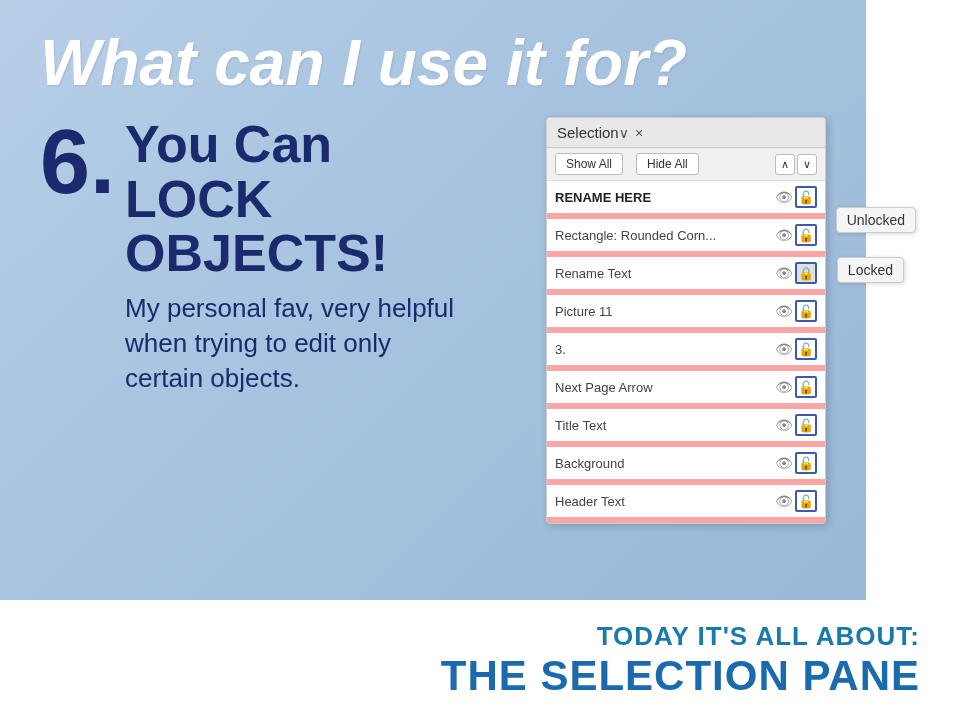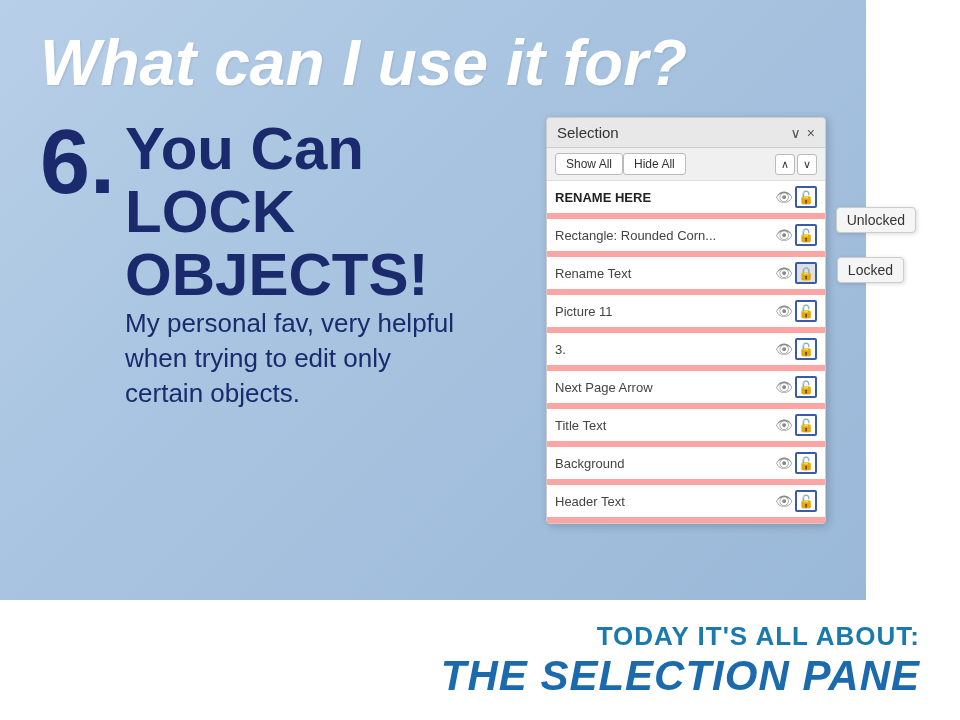--- a/index.html
+++ b/index.html
@@ -40,24 +40,25 @@
       align-items: flex-start;
       gap: 10px;
       flex: 1;
     }
 
     .left-text {
       flex: 1;
     }
 
     .lock-title {
-      font-size: 60px;
+      font-size: 52px;
       font-weight: 900;
       color: #1a2a6c;
       line-height: 1.05;
+      margin-bottom: 10px;
     }
 
     .description {
       font-size: 26px;
       color: #1a2a6c;
       line-height: 1.35;
       max-width: 350px;
     }
 
     .right-section {
@@ -74,21 +75,20 @@
       box-shadow: 2px 2px 8px rgba(0,0,0,0.2);
       font-size: 13px;
     }
 
     .panel-titlebar {
       background: #e8e8e8;
       border-bottom: 1px solid #ccc;
       padding: 6px 10px;
       display: flex;
       align-items: center;
-      justify-content: space-between;
       border-radius: 4px 4px 0 0;
     }
 
     .panel-title-text {
       font-size: 15px;
       color: #333;
       font-weight: 500;
     }
 
     .panel-title-controls {
@@ -205,31 +205,30 @@
     .bottom-label {
       font-size: 26px;
       font-weight: 700;
       color: #1a7aad;
       letter-spacing: 1px;
     }
 
     .bottom-title {
       font-size: 42px;
       font-weight: 900;
-      font-style: italic;
       color: #1a6aad;
       letter-spacing: 1px;
     }
 
     .panel-buttons-row {
       display: flex;
       align-items: center;
       padding: 5px 8px;
       border-bottom: 1px solid #ddd;
-      gap: 0;
+      gap: 13px;
     }
   </style>
 </head>
 <body>
 
 <div class="main-area">
   <div class="headline">What can I use it for?</div>
 
   <div class="content-row">
 

